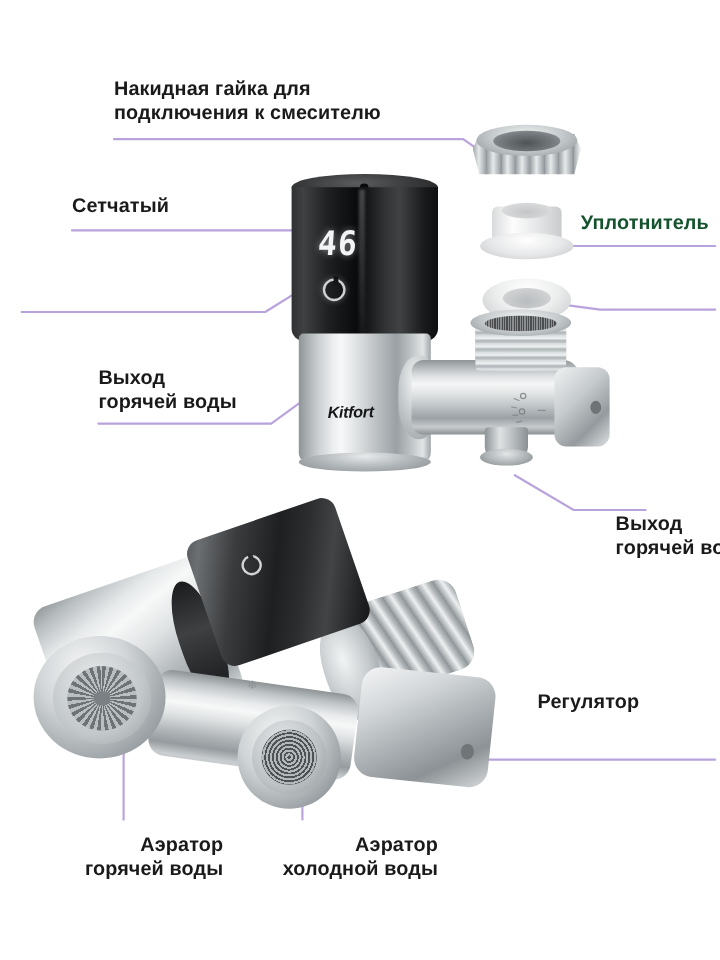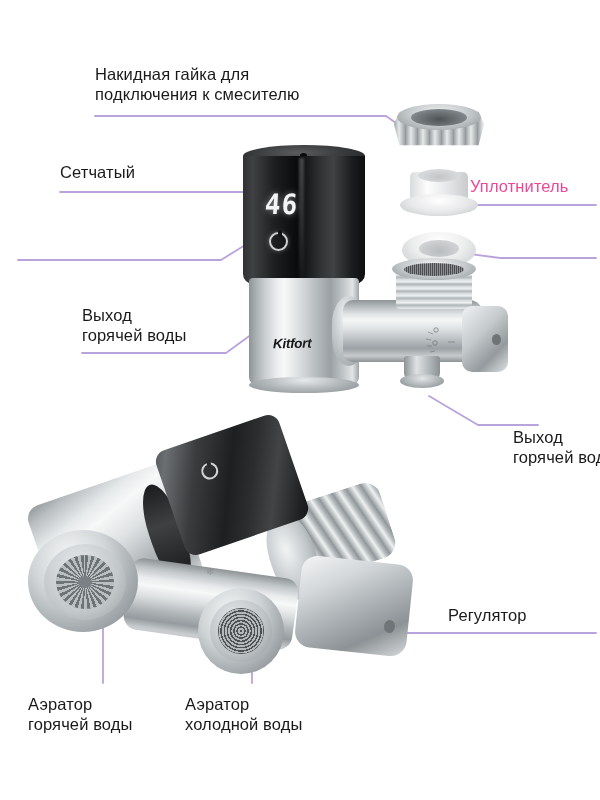--- a/index.html
+++ b/index.html
@@ -8,26 +8,26 @@
     background: #ffffff;
     font-family: "Liberation Sans", "DejaVu Sans", sans-serif;
     overflow: hidden;
   }
   #stage { position: relative; width: 600px; height: 800px; background: #fff; }
 
   .callout {
     position: absolute;
     color: #1a1a1a;
     font-size: 16.5px;
-    font-weight: 400;
+    font-weight: 700;
     line-height: 1.22;
     letter-spacing: .1px;
     white-space: pre-line;
   }
-  .callout.center { text-align: left; }
+  .callout.center { text-align: right; }
   .callout.rt { text-align: right; }
 
   svg.lines { position: absolute; left:0; top:0; width:600px; height:800px; pointer-events:none; }
 
   
   .metal {
     background:
       linear-gradient(90deg,
         #8e9396 0%, #a9aeb1 6%, #cfd3d5 16%, #eceeef 26%,
         #f7f8f8 32%, #dfe2e3 44%, #b9bec1 60%, #9aa0a3 74%,
@@ -437,27 +437,27 @@
 
   <div class="callout" style="left: 95px; top: 64px; color: rgb(26, 26, 26);">Накидная гайка для
 подключения к смесителю</div>
 
   <div class="callout" style="left: 60px; top: 162px; color: rgb(26, 26, 26);">Сетчатый</div>
 
 
   <div class="callout" style="left: 82px; top: 305px; color: rgb(26, 26, 26);">Выход
 горячей воды</div>
 
-  <div class="callout" style="left: 470px; top: 176px; color: #ec4899;">Уплотнитель</div>
+  <div class="callout" style="left: 484px; top: 176px; color: #14532d;">Уплотнитель</div>
 
 
   <div class="callout" style="left: 513px; top: 427px; width: 200px; color: rgb(26, 26, 26);">Выход
 горячей воды</div>
 
-  <div class="callout" style="left: 448px; top: 605px; color: rgb(26, 26, 26);">Регулятор</div>
+  <div class="callout" style="left: 448px; top: 575px; color: rgb(26, 26, 26);">Регулятор</div>
 
   <div class="callout center" style="left: 28px; top: 694px; width: 158px; color: rgb(26, 26, 26);">Аэратор
 горячей воды</div>
 
   <div class="callout center" style="left: 185px; top: 694px; width: 180px; color: rgb(26, 26, 26);">Аэратор
 холодной воды</div>
 
 </div>
 
 </body></html>

